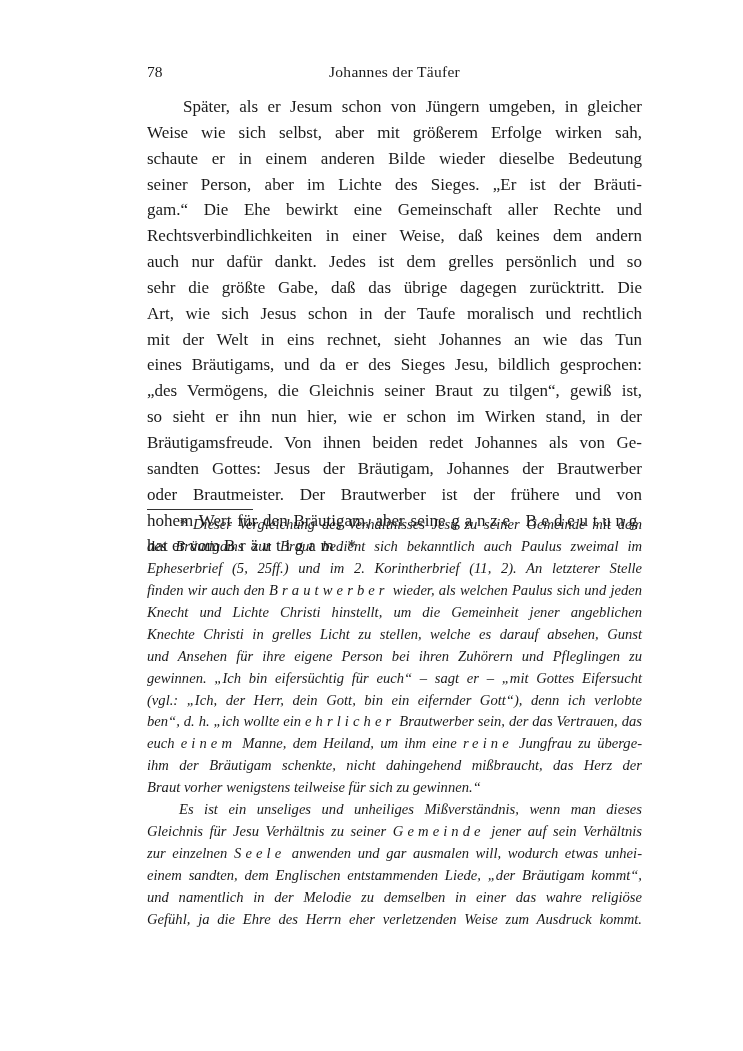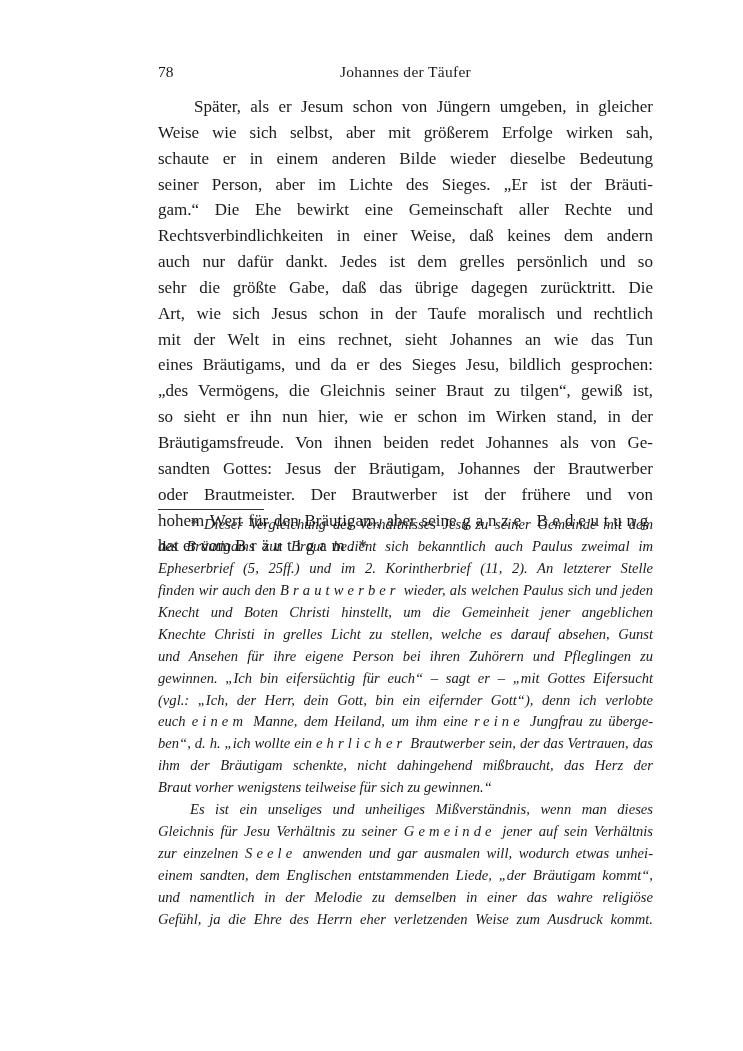--- a/index.html
+++ b/index.html
@@ -1,18 +1,18 @@
 <!DOCTYPE html>
 <html><head>
 <meta charset="utf-8">
 <style>
   html, body { margin: 0; padding: 0; background: #ffffff; }
   body { width: 743px; height: 1051px; position: relative; overflow: hidden;
          font-family: "Liberation Serif", "DejaVu Serif", serif; color: #1a1a1a; }
-  .page { position: absolute; left: 11px; top: 0; width: 682px; height: 1051px; }
+  .page { position: absolute; left: 0; top: 0; width: 682px; height: 1051px; }
   .running-head { position: absolute; top: 61px; left: 147px; width: 495px; height: 22px;
                   font-size: 15.5px; line-height: 22px; }
   .page-number { position: absolute; left: 0; top: 0; }
   .running-title { position: absolute; left: 0; right: 0; top: 0; text-align: center; letter-spacing: 0.3px; }
   .block { position: absolute; left: 147px; width: 495px; }
   .main { top: 94px; font-size: 17px; }
   .main .line { height: 25.85px; line-height: 25.85px; }
   .rule { position: absolute; left: 147px; top: 509px; width: 106px; height: 0; border-top: 1px solid #333; }
   .notes { top: 514px; font-size: 14.6px; font-style: italic; }
   .notes .line { height: 21.95px; line-height: 21.95px; }
@@ -53,27 +53,27 @@
       <div class="line last"><span class="seg">hat er vom </span><span class="seg sp">Bräutigam.</span><span class="seg">*</span></div>
     </div>
 
   <div class="rule"></div>
 
   <div class="block notes" id="notes-block">
       <div class="line indent"><span class="seg">* Dieser Vergleichung des Verhältnisses Jesu zu seiner Gemeinde mit dem</span></div>
       <div class="line"><span class="seg">des Bräutigams zur Braut bedient sich bekanntlich auch Paulus zweimal im</span></div>
       <div class="line"><span class="seg">Epheserbrief (5, 25ff.) und im 2. Korintherbrief (11, 2). An letzterer Stelle</span></div>
       <div class="line"><span class="seg">finden wir auch den </span><span class="seg sp">Brautwerber</span><span class="seg"> wieder, als welchen Paulus sich und jeden</span></div>
-      <div class="line"><span class="seg">Knecht und Boten Christi hinstellt, um die Gemeinheit jener angeblichen</span></div>
+      <div class="line"><span class="seg">Knecht und Lichte Christi hinstellt, um die Gemeinheit jener angeblichen</span></div>
       <div class="line"><span class="seg">Knechte Christi in grelles Licht zu stellen, welche es darauf absehen, Gunst</span></div>
       <div class="line"><span class="seg">und Ansehen für ihre eigene Person bei ihren Zuhörern und Pfleglingen zu</span></div>
       <div class="line"><span class="seg">gewinnen. „Ich bin eifersüchtig für euch“ – sagt er – „mit Gottes Eifersucht</span></div>
       <div class="line"><span class="seg">(vgl.: „Ich, der Herr, dein Gott, bin ein eifernder Gott“), denn ich verlobte</span></div>
+      <div class="line"><span class="seg">ben“, d. h. „ich wollte ein </span><span class="seg sp">ehrlicher</span><span class="seg"> Brautwerber sein, der das Vertrauen, das</span></div>
       <div class="line"><span class="seg">euch </span><span class="seg sp">einem</span><span class="seg"> Manne, dem Heiland, um ihm eine </span><span class="seg sp">reine</span><span class="seg"> Jungfrau zu überge-</span></div>
-      <div class="line"><span class="seg">ben“, d. h. „ich wollte ein </span><span class="seg sp">ehrlicher</span><span class="seg"> Brautwerber sein, der das Vertrauen, das</span></div>
       <div class="line"><span class="seg">ihm der Bräutigam schenkte, nicht dahingehend mißbraucht, das Herz der</span></div>
       <div class="line last"><span class="seg">Braut vorher wenigstens teilweise für sich zu gewinnen.“</span></div>
       <div class="line indent"><span class="seg">Es ist ein unseliges und unheiliges Mißverständnis, wenn man dieses</span></div>
       <div class="line"><span class="seg">Gleichnis für Jesu Verhältnis zu seiner </span><span class="seg sp">Gemeinde</span><span class="seg"> jener auf sein Verhältnis</span></div>
       <div class="line"><span class="seg">zur einzelnen </span><span class="seg sp">Seele</span><span class="seg"> anwenden und gar ausmalen will, wodurch etwas unhei-</span></div>
       <div class="line"><span class="seg">einem sandten, dem Englischen entstammenden Liede, „der Bräutigam kommt“,</span></div>
       <div class="line"><span class="seg">und namentlich in der Melodie zu demselben in einer das wahre religiöse</span></div>
       <div class="line"><span class="seg">Gefühl, ja die Ehre des Herrn eher verletzenden Weise zum Ausdruck kommt.</span></div>
     </div>
 </div>

